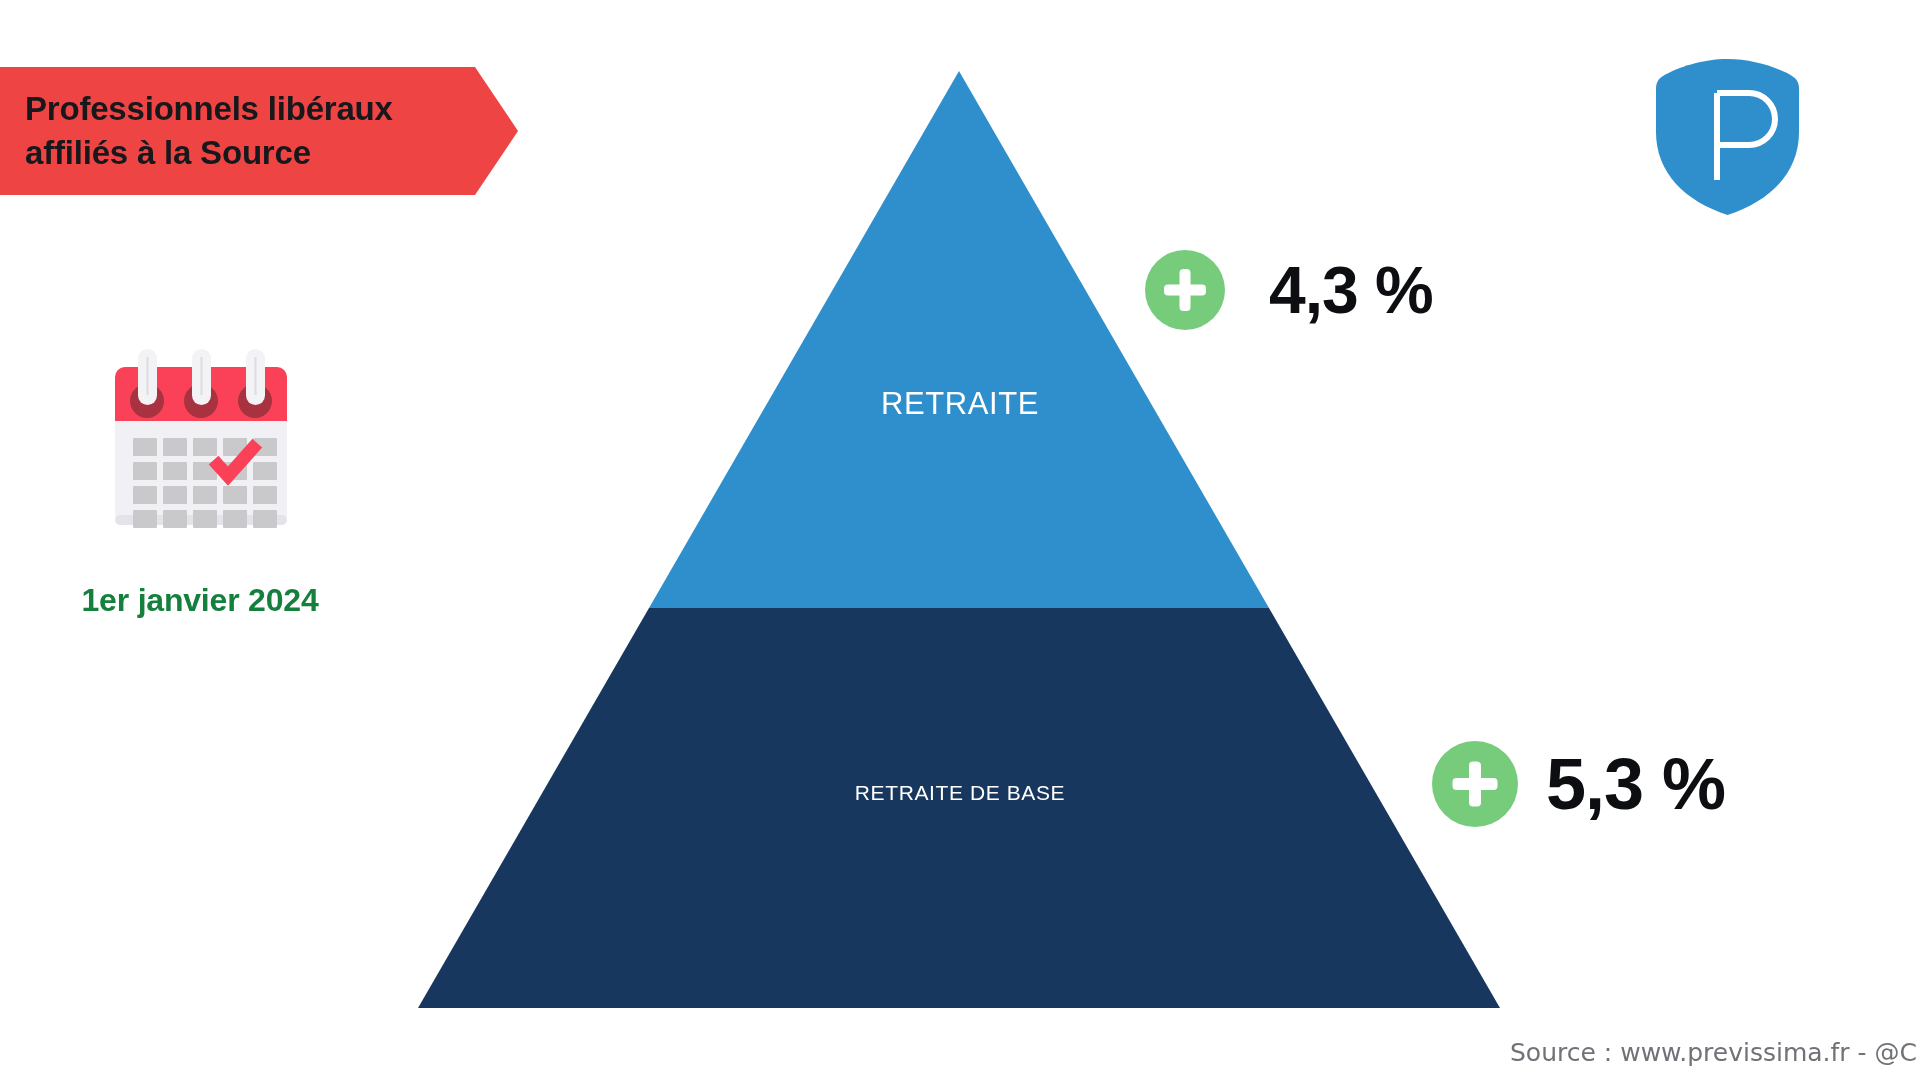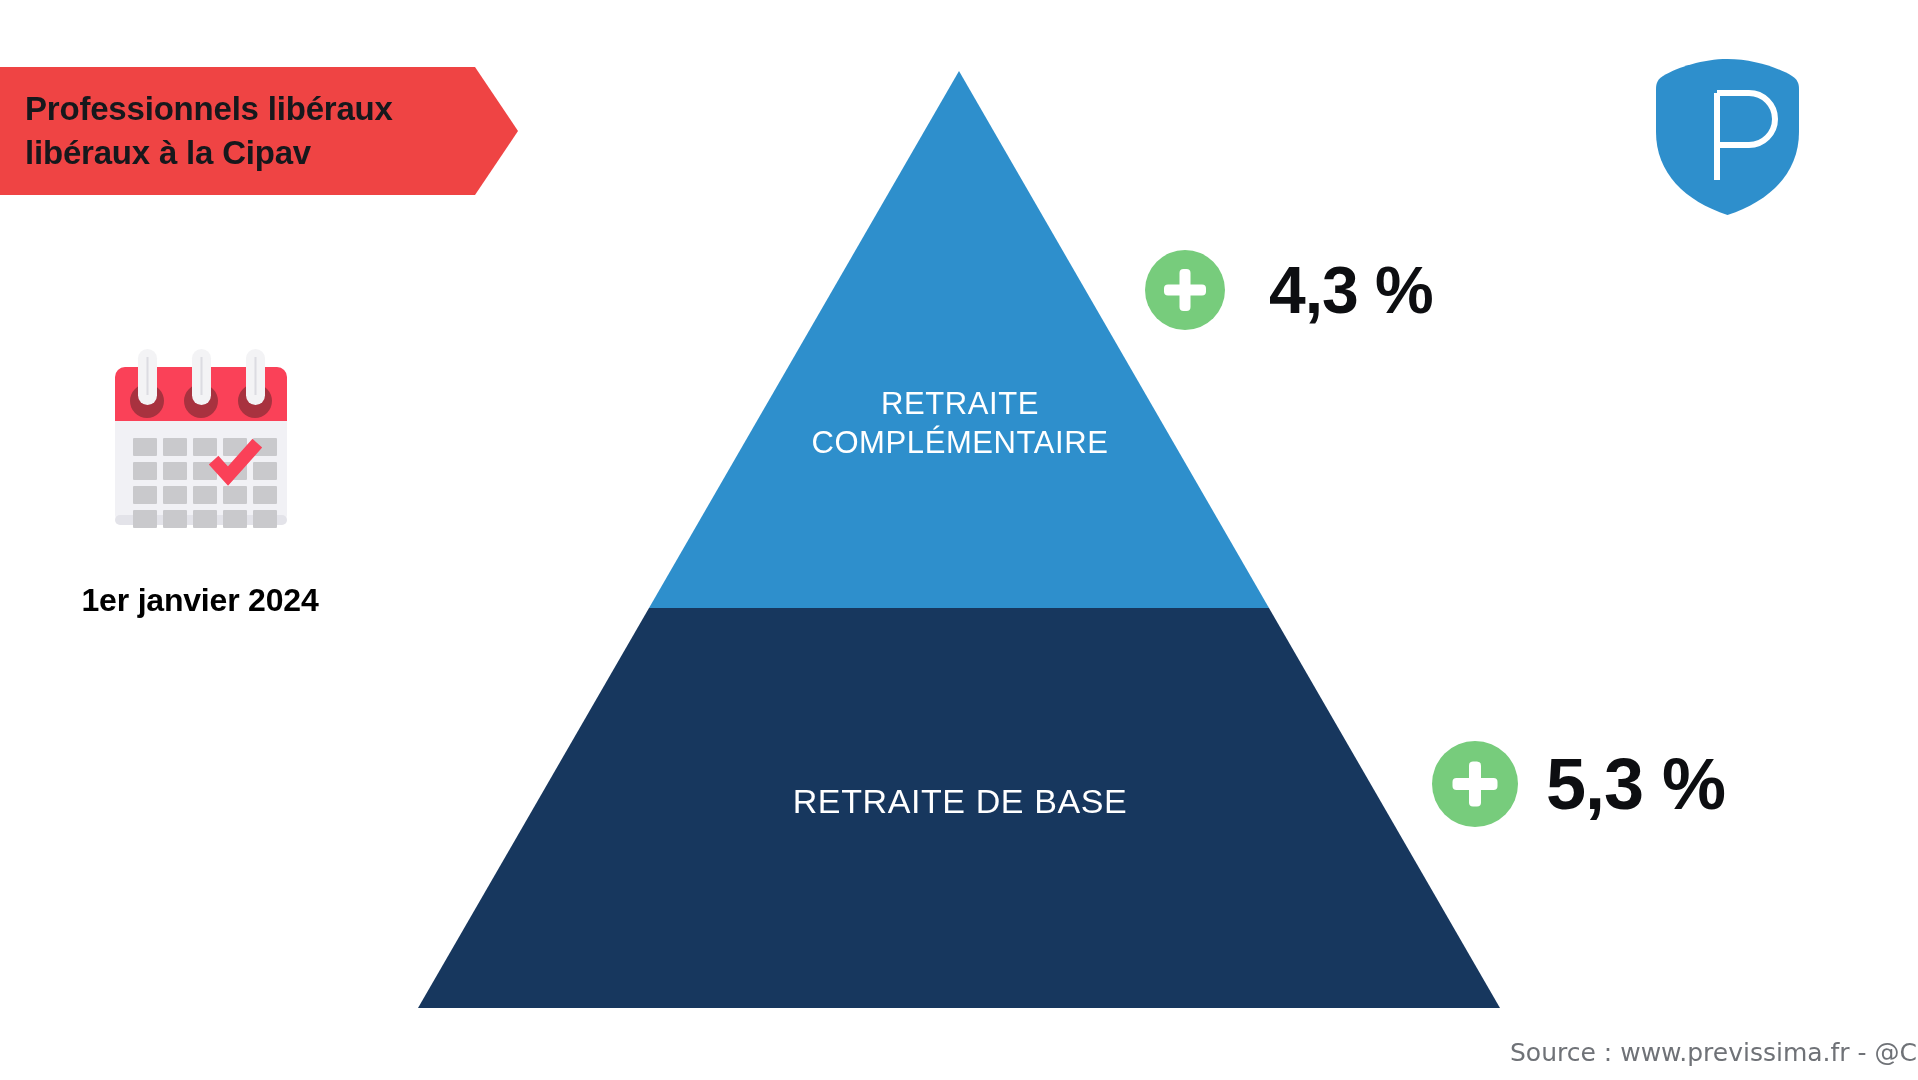--- a/index.html
+++ b/index.html
@@ -53,21 +53,21 @@
   .cal-svg { display: block; width: 196px; height: 192px; }
 
   .date-label {
     position: absolute;
     left: 0;
     top: 582px;
     width: 400px;
     text-align: center;
     font-size: 32px;
     font-weight: bold;
-    color: #000000;
+    color: #15803d;
     letter-spacing: -0.2px;
   }
 
   
   .pyramid {
     position: absolute;
     left: 418px;
     top: 71px;
     width: 1082px;
     height: 937px;
@@ -86,21 +86,21 @@
   .pyr-label-top {
     left: 700px;
     top: 385px;
     width: 520px;
     font-size: 31px;
   }
   .pyr-label-bottom {
     left: 700px;
     top: 780px;
     width: 520px;
-    font-size: 34px;
+    font-size: 21px;
     text-align: center;
   }
 
   
   .callout {
     position: absolute;
     display: flex;
     align-items: center;
   }
   .callout-top  { left: 1145px; top: 250px; }
@@ -157,21 +157,21 @@
     color: #6f7277;
     white-space: nowrap;
     font-family: "DejaVu Sans", sans-serif;
   }
 </style>
 </head>
 <body>
 
 <div class="banner">
   <div class="banner-line">Professionnels libéraux</div>
-  <div class="banner-line">libéraux à la Cipav</div>
+  <div class="banner-line">affiliés à la Source</div>
 </div>
 
 <div class="calendar-wrap">
   <svg class="cal-svg" viewBox="0 0 196 192" xmlns="http://www.w3.org/2000/svg" aria-hidden="true">
 
     <rect x="12" y="22" width="172" height="158" rx="10" fill="#f1f1f5"></rect>
     <rect x="12" y="170" width="172" height="10" rx="5" fill="#e3e3e9"></rect>
 
     <path d="M12 32 a10 10 0 0 1 10 -10 h152 a10 10 0 0 1 10 10 v44 h-172 z" fill="#fa4158"></path>
 
@@ -222,21 +222,20 @@
   <svg class="pyr-svg" viewBox="0 0 1082 937" xmlns="http://www.w3.org/2000/svg" aria-hidden="true">
 
     <polygon points="541,0 851,537 231,537" fill="#2e8fcc"></polygon>
 
     <polygon points="231,537 851,537 1082,937 0,937" fill="#17375e"></polygon>
   </svg>
 </div>
 
 <div class="pyr-label pyr-label-top">
   <div>RETRAITE</div>
-  <div>COMPLÉMENTAIRE</div>
 </div>
 
 <div class="pyr-label pyr-label-bottom">RETRAITE DE BASE</div>
 
 <div class="callout callout-top">
   <span class="plus-badge sz-top"></span>
   <span class="pct-value sz-top">4,3 %</span>
 </div>
 
 <div class="callout callout-bot">

